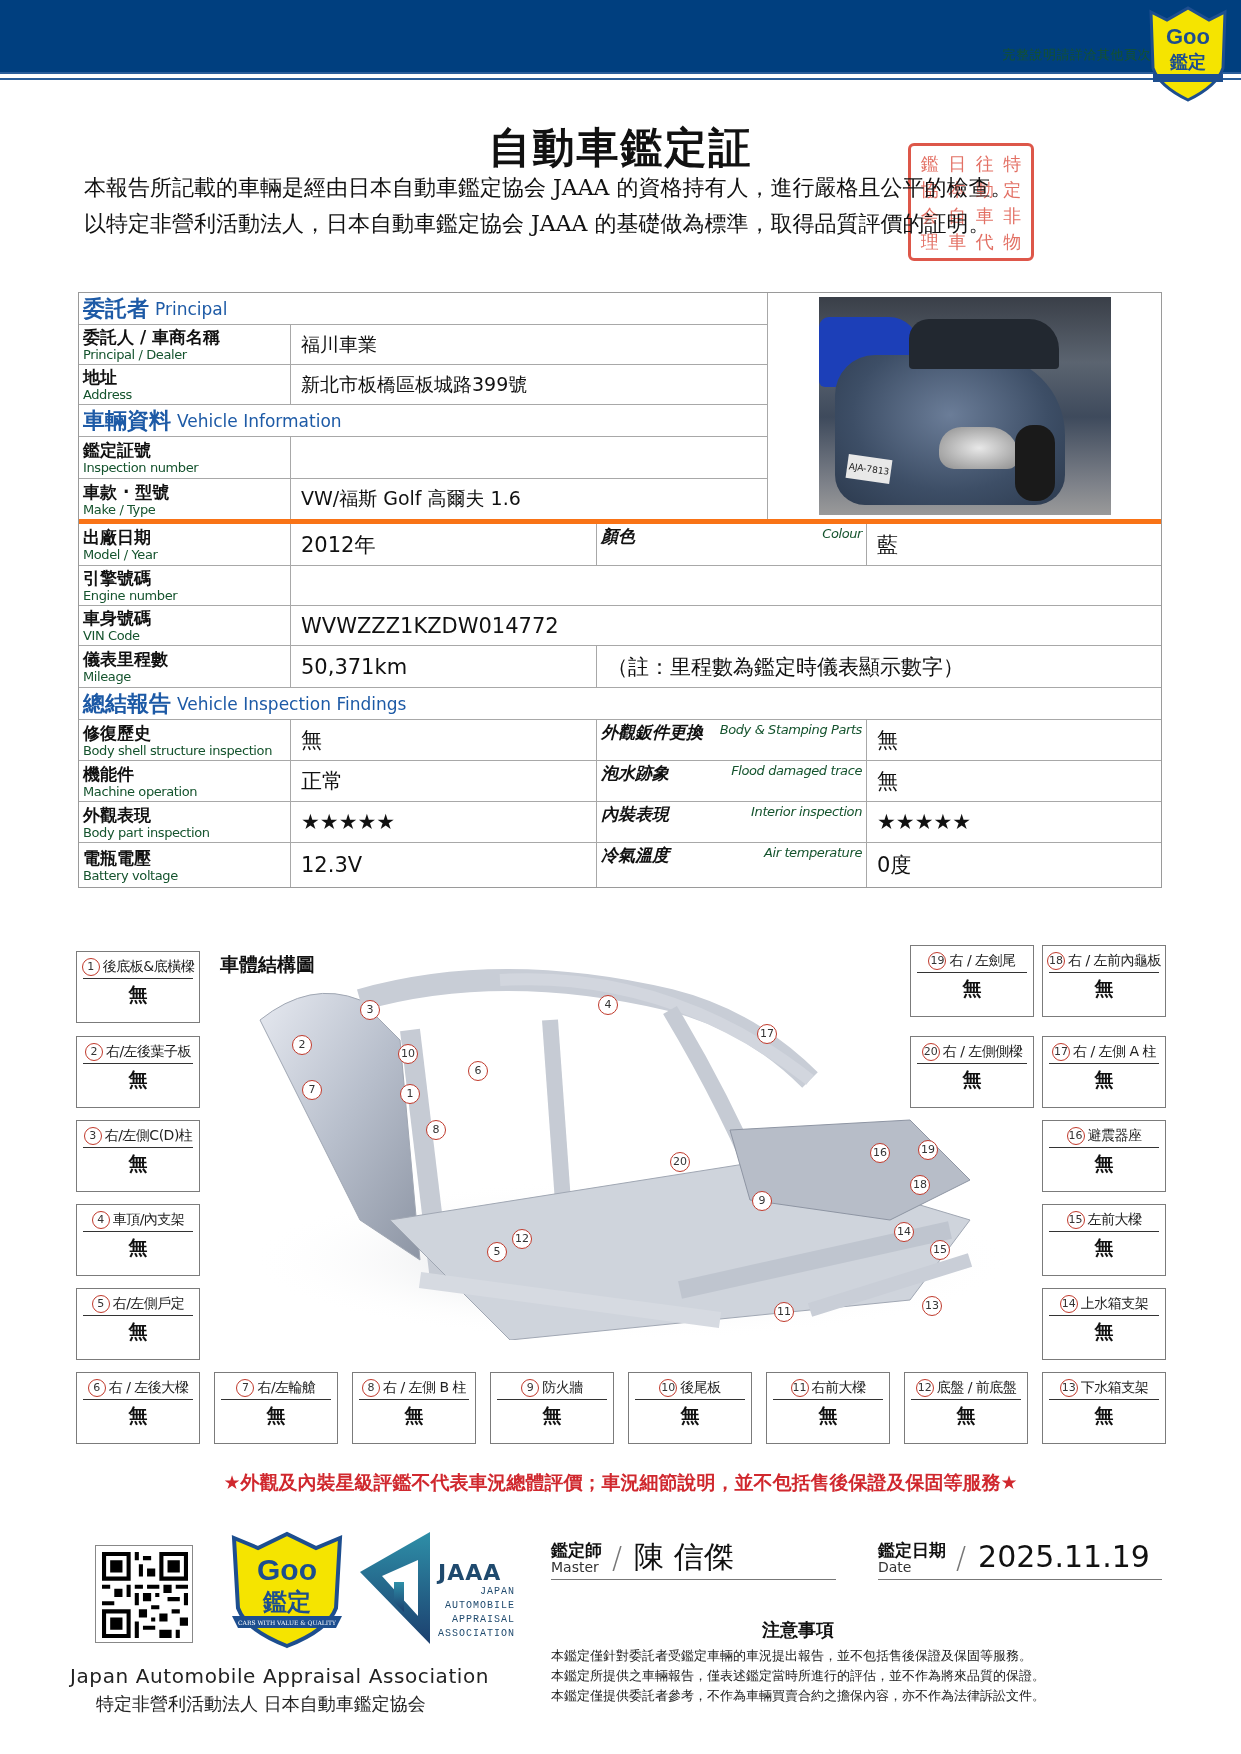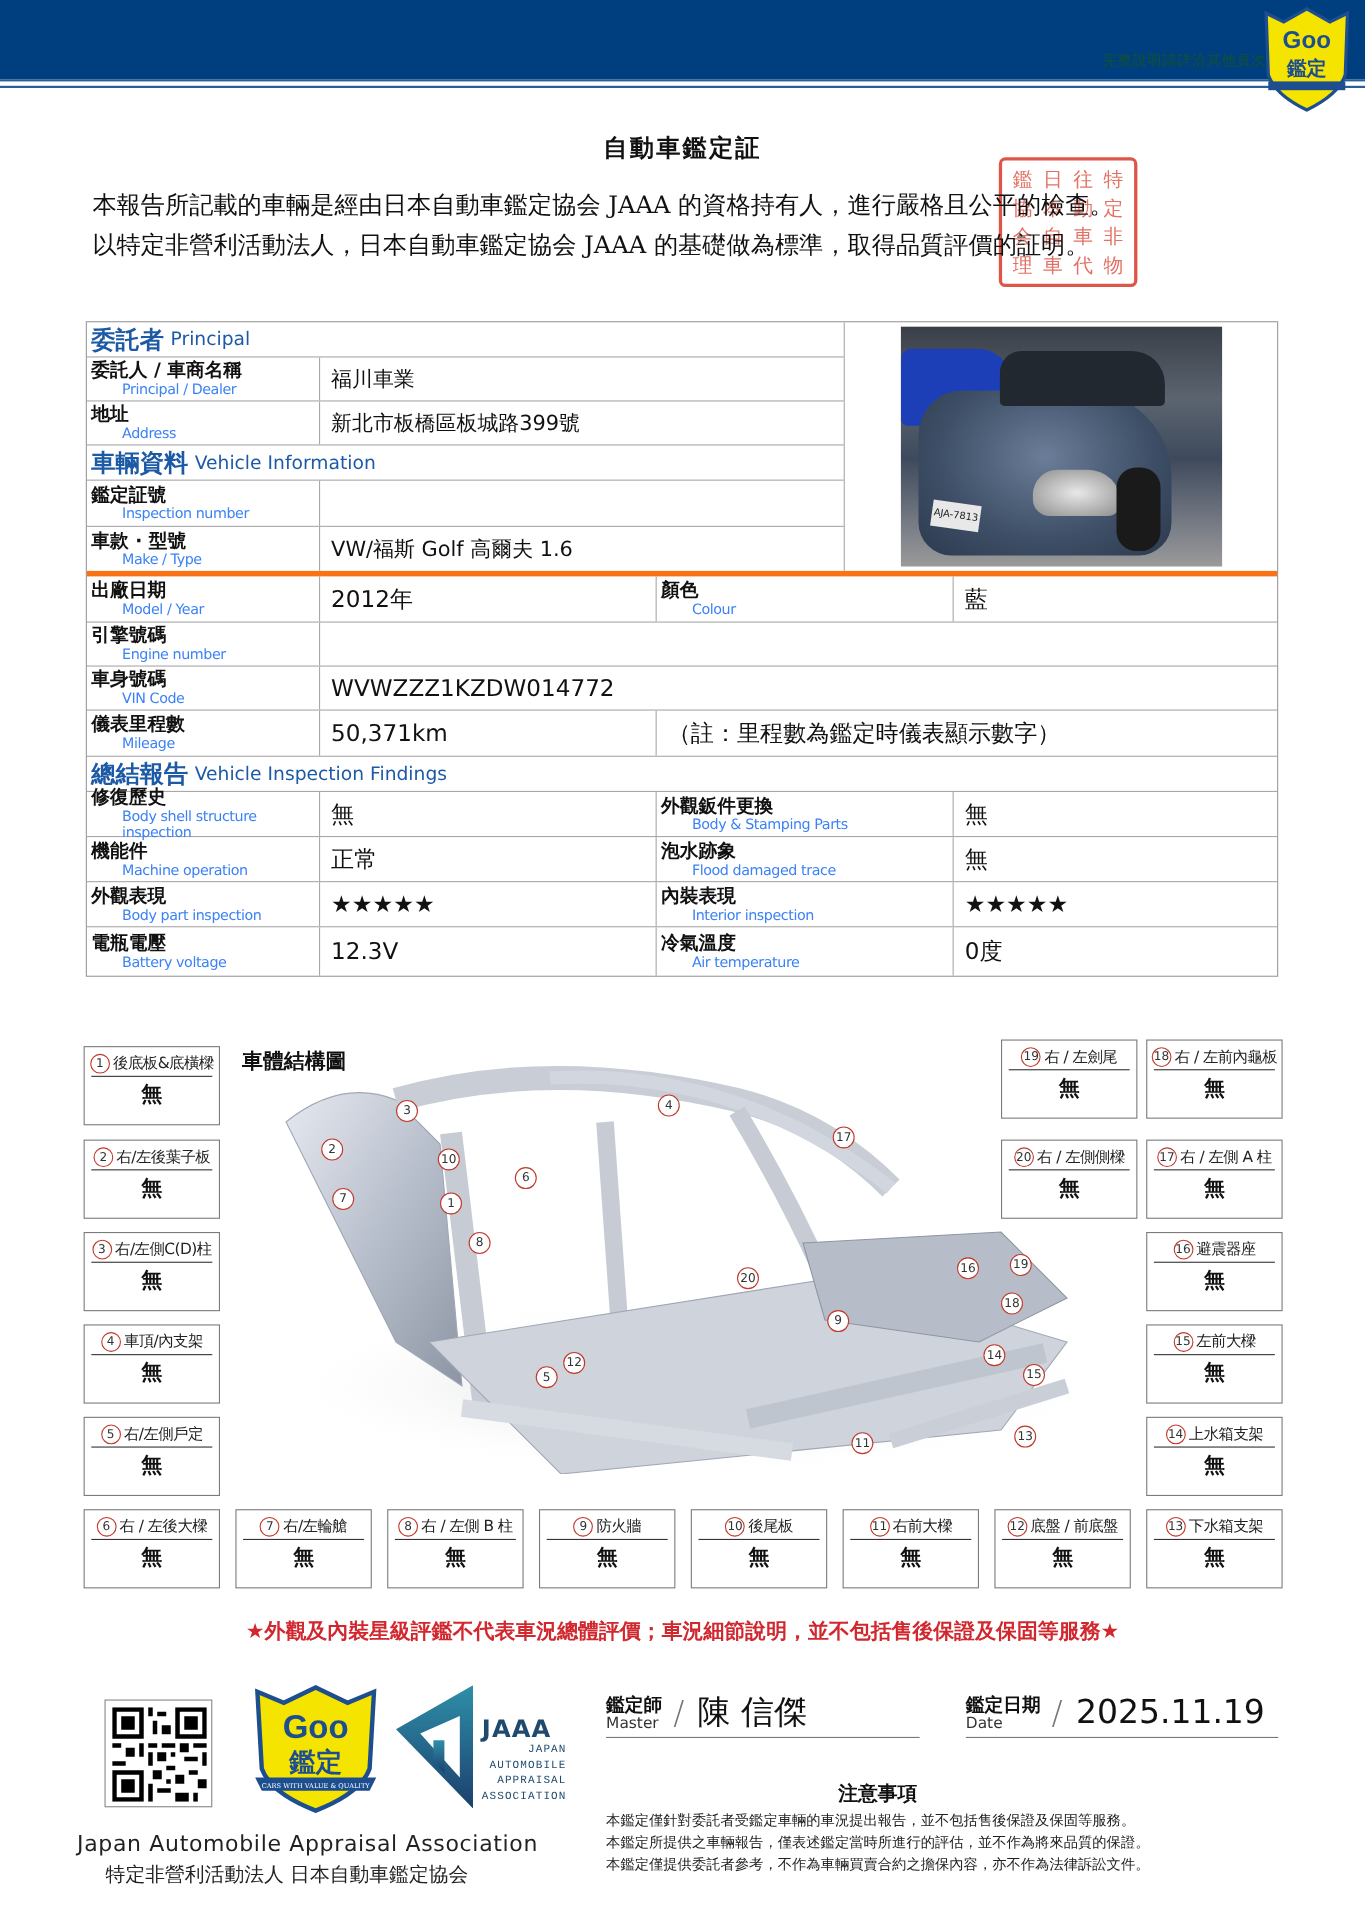--- a/index.html
+++ b/index.html
@@ -9,52 +9,52 @@
   
   .banner { position: absolute; left: 0; top: 0; width: 1241px; height: 72px; background: #003f7f; }
   .banner-stripes { position: absolute; left: 0; top: 72px; width: 1241px; height: 12px; }
   .banner-stripes div { height: 2px; margin-bottom: 1px; background: #2a5e9a; }
   .banner-stripes div:nth-child(2) { background: #ffffff; }
   .banner-stripes div:nth-child(4) { background: #ffffff; }
   .banner-note { position: absolute; right: 90px; top: 46px; font-size: 13px; color: #14532d; letter-spacing: 0.5px; }
   .goo-badge { position: absolute; right: 12px; top: 6px; width: 82px; height: 96px; }
 
   
-  .title { position: absolute; left: 0; width: 1241px; top: 120px; text-align: center; font-size: 22px; font-weight: bold; letter-spacing: 2px; }
+  .title { position: absolute; left: 0; width: 1241px; top: 120px; text-align: center; font-size: 42px; font-weight: bold; letter-spacing: 2px; }
   .intro { position: absolute; left: 84px; top: 170px; width: 1100px; font-family: "DejaVu Serif", "Liberation Serif", serif; font-size: 22px; line-height: 36px; color: #111; }
   .stamp { position: absolute; left: 908px; top: 143px; width: 126px; height: 118px; border: 3px solid #d83a2a; border-radius: 6px; opacity: 0.85; }
   .stamp-grid { position: absolute; inset: 6px; display: grid; grid-template-columns: repeat(4, 1fr); grid-template-rows: repeat(4, 1fr); gap: 2px; }
   .stamp-grid span { color: #d83a2a; font-family: "DejaVu Serif", serif; font-size: 18px; text-align: center; line-height: 24px; opacity: 0.85; }
 
   
   .info-table { position: absolute; left: 78px; top: 292px; width: 1084px; border: 1.5px solid #9a9a9a; }
   .row { display: flex; border-bottom: 1px solid #a8a8a8; }
   .row:last-child { border-bottom: none; }
   .sec-row { height: 32px; align-items: center; padding-left: 4px; }
   .sec-zh { font-size: 22px; font-weight: bold; color: #1d5aa6; }
   .sec-en { font-size: 17px; color: #1d5aa6; margin-left: 6px; }
   .lbl { width: 212px; border-right: 1px solid #a8a8a8; padding: 2px 4px; display: flex; flex-direction: column; justify-content: center; }
   .lbl-zh { font-size: 17px; font-weight: bold; line-height: 20px; color: #111; }
-  .lbl-en { font-size: 13px; color: #3b82f6; line-height: 15px; letter-spacing: -0.4px; margin-left: 28px; }
+  .lbl-en { font-size: 13px; color: #14532d; line-height: 15px; letter-spacing: -0.4px; }
   .val { padding-left: 10px; display: flex; align-items: center; font-size: 21px; color: #111; }
   .top-block { display: flex; border-bottom: 5px solid #f97316; }
   .top-left { width: 689px; border-right: 1px solid #a8a8a8; }
   .top-left .row .val { width: 476px; }
   .top-right { flex: 1; display: flex; align-items: center; justify-content: center; }
   .car-photo { width: 292px; height: 218px; background: linear-gradient(180deg, #3a3f48 0%, #5b6470 30%, #3e4a5c 55%, #7c8088 85%, #9a9a9a 100%); position: relative; overflow: hidden; }
   .car-photo .car-body { position: absolute; left: 16px; top: 58px; width: 230px; height: 150px; background: radial-gradient(ellipse at 50% 40%, #6b7d98 0%, #3d4e66 60%, #2c3a4e 100%); border-radius: 40px 80px 30px 30px; }
   .car-photo .blue-car { position: absolute; left: 0; top: 20px; width: 100px; height: 70px; background: #1c3fb8; border-radius: 10px 30px 6px 6px; }
   .car-photo .plate { position: absolute; left: 28px; top: 160px; width: 44px; height: 24px; background: #e8e8e8; transform: rotate(8deg); font-size: 9px; color: #222; text-align: center; line-height: 24px; }
   .car-photo .wheel { position: absolute; left: 196px; top: 128px; width: 40px; height: 76px; background: #1a1a1a; border-radius: 18px; }
   .car-photo .lamp { position: absolute; left: 120px; top: 130px; width: 80px; height: 42px; background: radial-gradient(ellipse, #e8e8e8, #8c8c8c); border-radius: 30px 40px 16px 20px; }
   .car-photo .windshield { position: absolute; left: 90px; top: 22px; width: 150px; height: 50px; background: #222830; border-radius: 20px 30px 4px 4px; }
 
   .w-full { flex: 1; }
   .val-narrow { width: 306px; border-right: 1px solid #a8a8a8; }
-  .lbl-mid { width: 270px; border-right: 1px solid #a8a8a8; padding: 2px 4px; display: flex; flex-direction: column; justify-content: center; }
+  .lbl-mid { width: 270px; border-right: 1px solid #a8a8a8; padding: 2px 4px; display: flex; flex-direction: row; justify-content: space-between; font-style: italic; }
 
   
   .diagram-title { position: absolute; left: 220px; top: 952px; font-size: 19px; font-weight: bold; }
   .body-shell { position: absolute; left: 250px; top: 960px; width: 760px; height: 380px; }
   .part-box { position: absolute; width: 124px; height: 72px; border: 1.5px solid #7b7b7b; background: #fff; text-align: center; }
   .part-head { display: flex; align-items: center; justify-content: center; margin: 6px 6px 0; border-bottom: 1px solid #333; padding-bottom: 2px; }
   .num { display: inline-block; width: 18px; height: 18px; border: 1.3px solid #c0392b; border-radius: 50%; font-size: 11px; line-height: 15px; text-align: center; color: #333; margin-right: 3px; flex-shrink: 0; }
   .part-name { font-size: 14px; color: #222; white-space: nowrap; letter-spacing: -0.5px; }
   .part-val { font-size: 19px; font-weight: bold; margin-top: 3px; }
   .callout { position: absolute; width: 20px; height: 20px; border: 1.5px solid #c0392b; border-radius: 50%; background: #fff; font-size: 11px; line-height: 17px; text-align: center; color: #333; }

